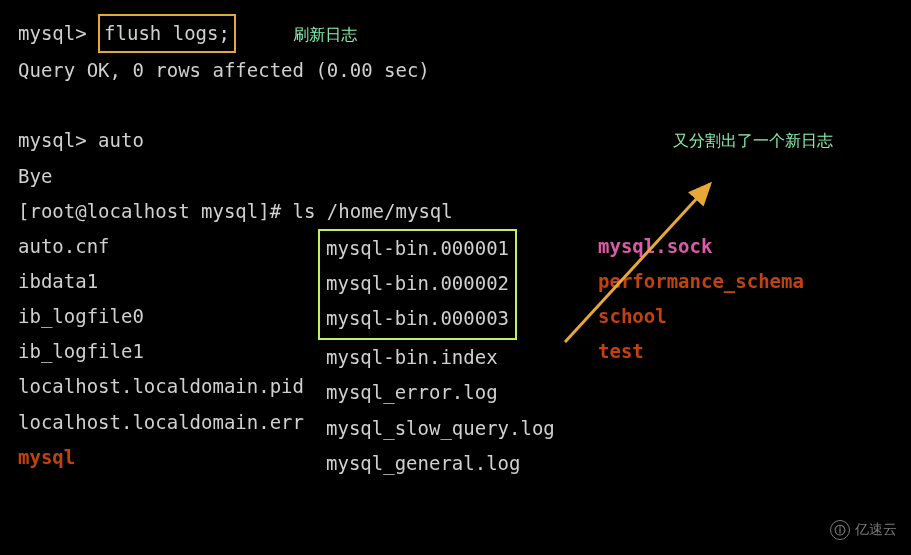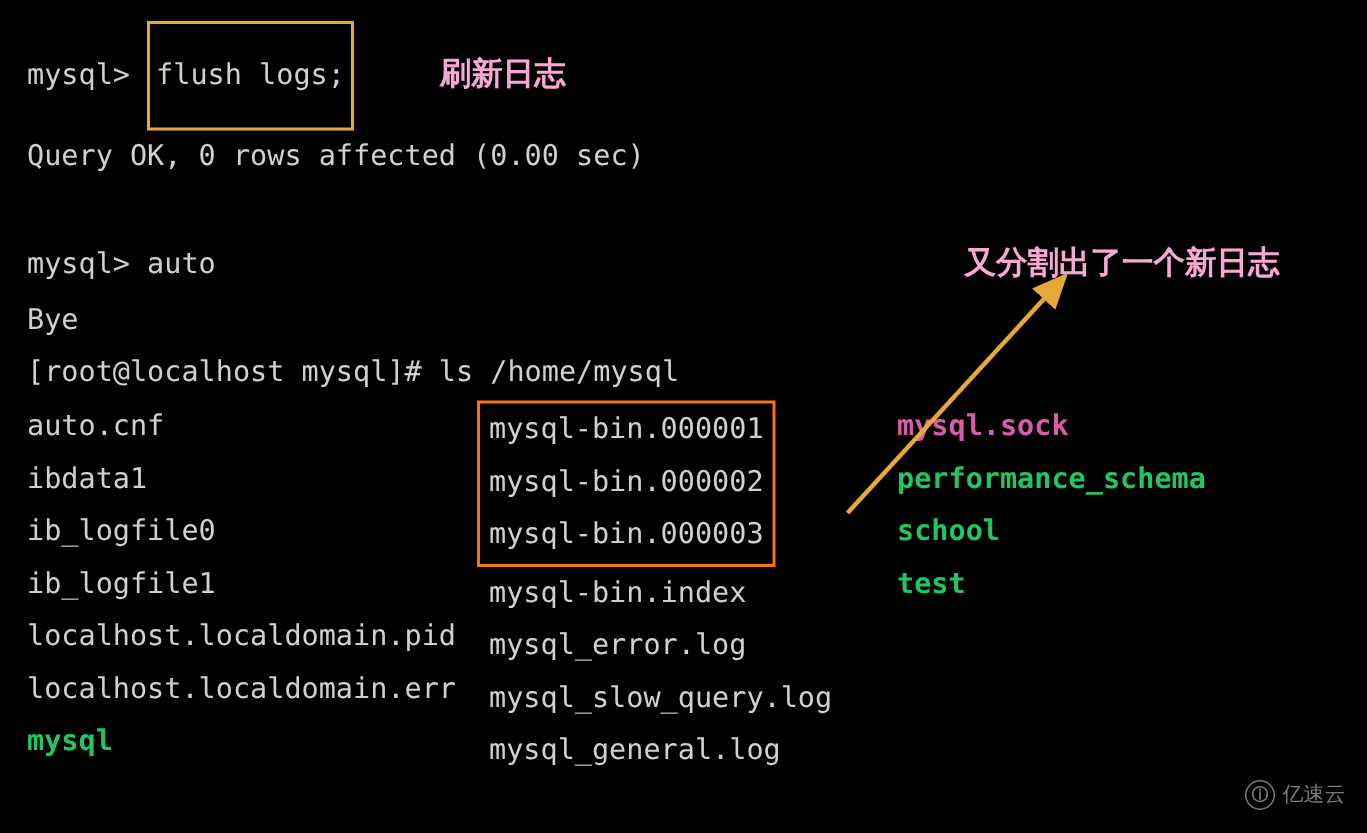--- a/index.html
+++ b/index.html
@@ -17,50 +17,49 @@
       width: 911px;
       height: 555px;
       position: relative;
       overflow: hidden;
     }
     .line {
       white-space: pre;
     }
     .box1 {
       border: 2px solid #e8a838;
-      padding: 17px 4px;
+      padding: 0 4px;
       display: inline-block;
     }
     .annotation {
-      color: #f9a8d4;
+      color: #86efac;
       font-family: "Microsoft YaHei", sans-serif;
-      font-size: 21px;
+      font-size: 16px;
       display: inline-block;
-      font-weight: bold;
     }
     .files-container {
       display: flex;
       gap: 0;
       align-items: flex-start;
       position: relative;
     }
     .col {
       display: flex;
       flex-direction: column;
     }
     .col1 { width: 300px; }
     .col2 { width: 280px; }
     .col3 { width: 250px; }
     .box2 {
-      border: 2px solid #f97316;
+      border: 2px solid #bef264;
       padding: 0 6px 2px 6px;
       width: fit-content;
     }
     .box2 span { display:block; }
-    .cyan { color: #22c55e; font-weight: bold; }
+    .cyan { color: #c2410c; font-weight: bold; }
     .magenta { color: #d85ca8; font-weight: bold; }
     .arrow {
       position: absolute;
       top: 172px;
       left: 555px;
       width: 180px;
       height: 180px;
       pointer-events: none;
     }
     .watermark {
@@ -89,21 +88,21 @@
   </style>
 </head>
 <body>
 
 <div class="line"><span>mysql&gt; </span><span class="box1"><span>flush logs;</span></span>     <span class="annotation">刷新日志</span></div>
 <div class="line">Query OK, 0 rows affected (0.00 sec)</div>
 <div class="line">&nbsp;</div>
 
 <div style="display:flex; justify-content:space-between; align-items:center;">
   <div class="line"><span>mysql&gt; </span><span>auto</span></div>
-  <span class="annotation" style="margin-right:40px;">又分割出了一个新日志</span>
+  <span class="annotation" style="margin-right:60px;">又分割出了一个新日志</span>
 </div>
 
 <div class="line">Bye</div>
 <div class="line"><span>[root@localhost mysql]# </span><span>ls /home/mysql</span></div>
 
 <div class="files-container">
   <div class="col col1">
     <span>auto.cnf</span>
     <span>ibdata1</span>
     <span>ib_logfile0</span>

